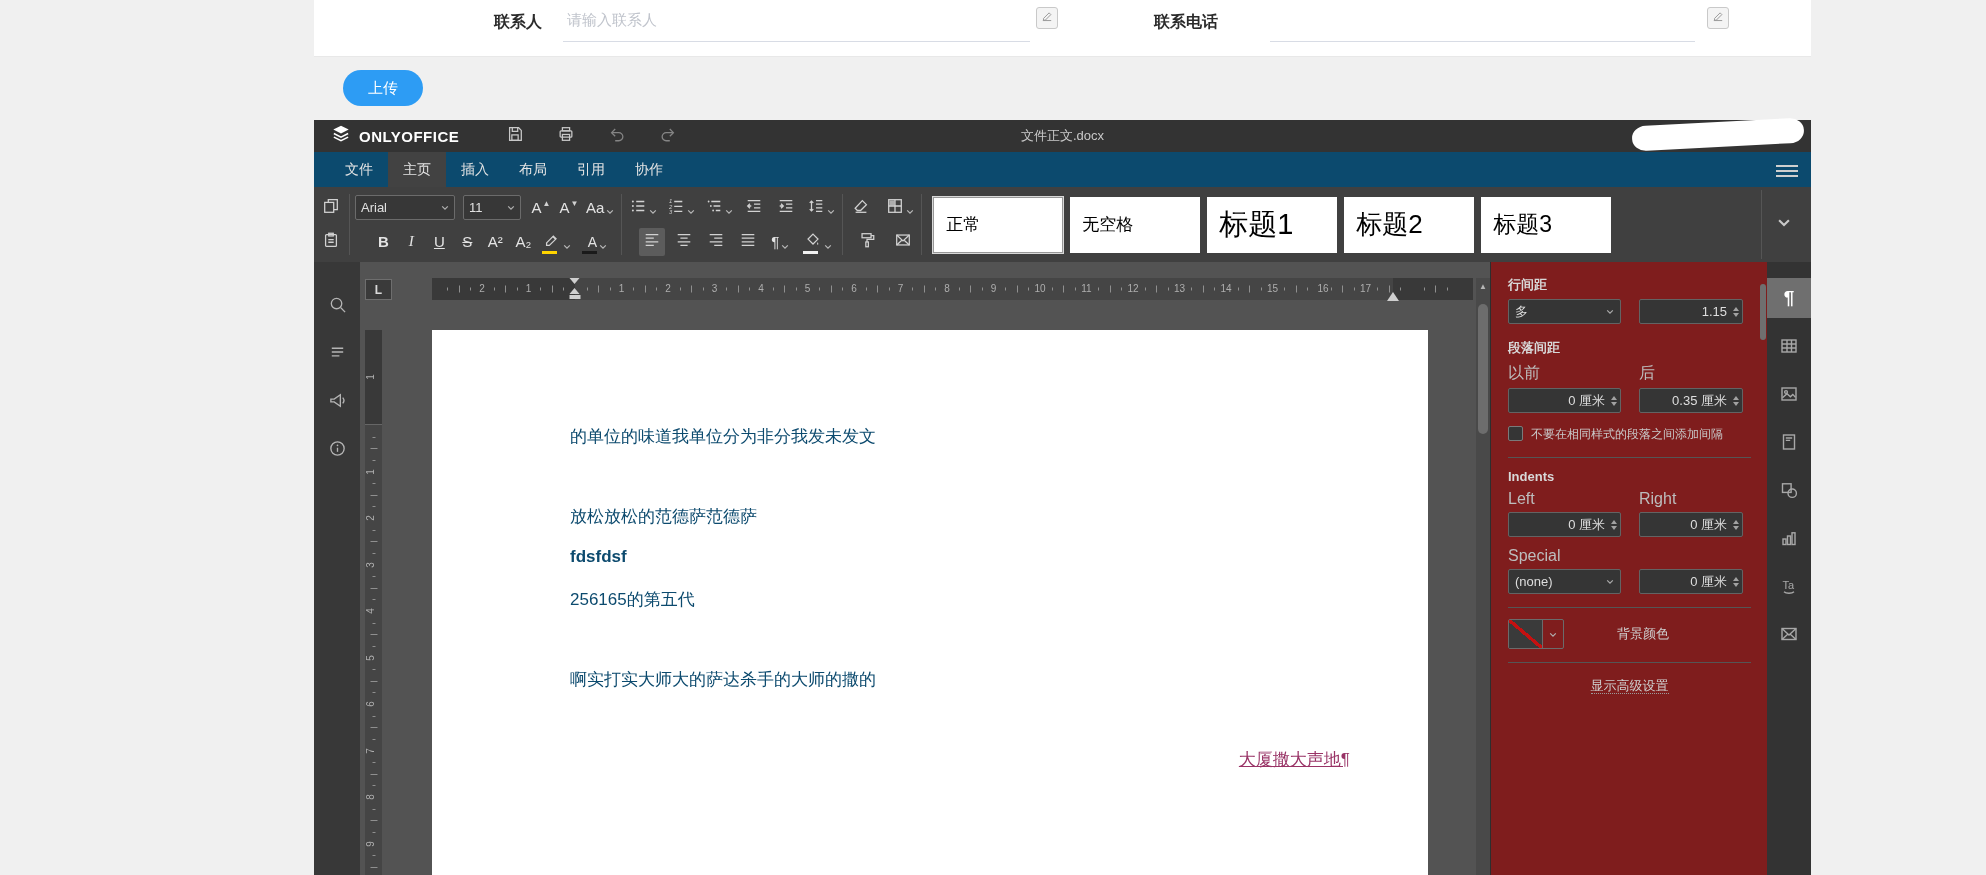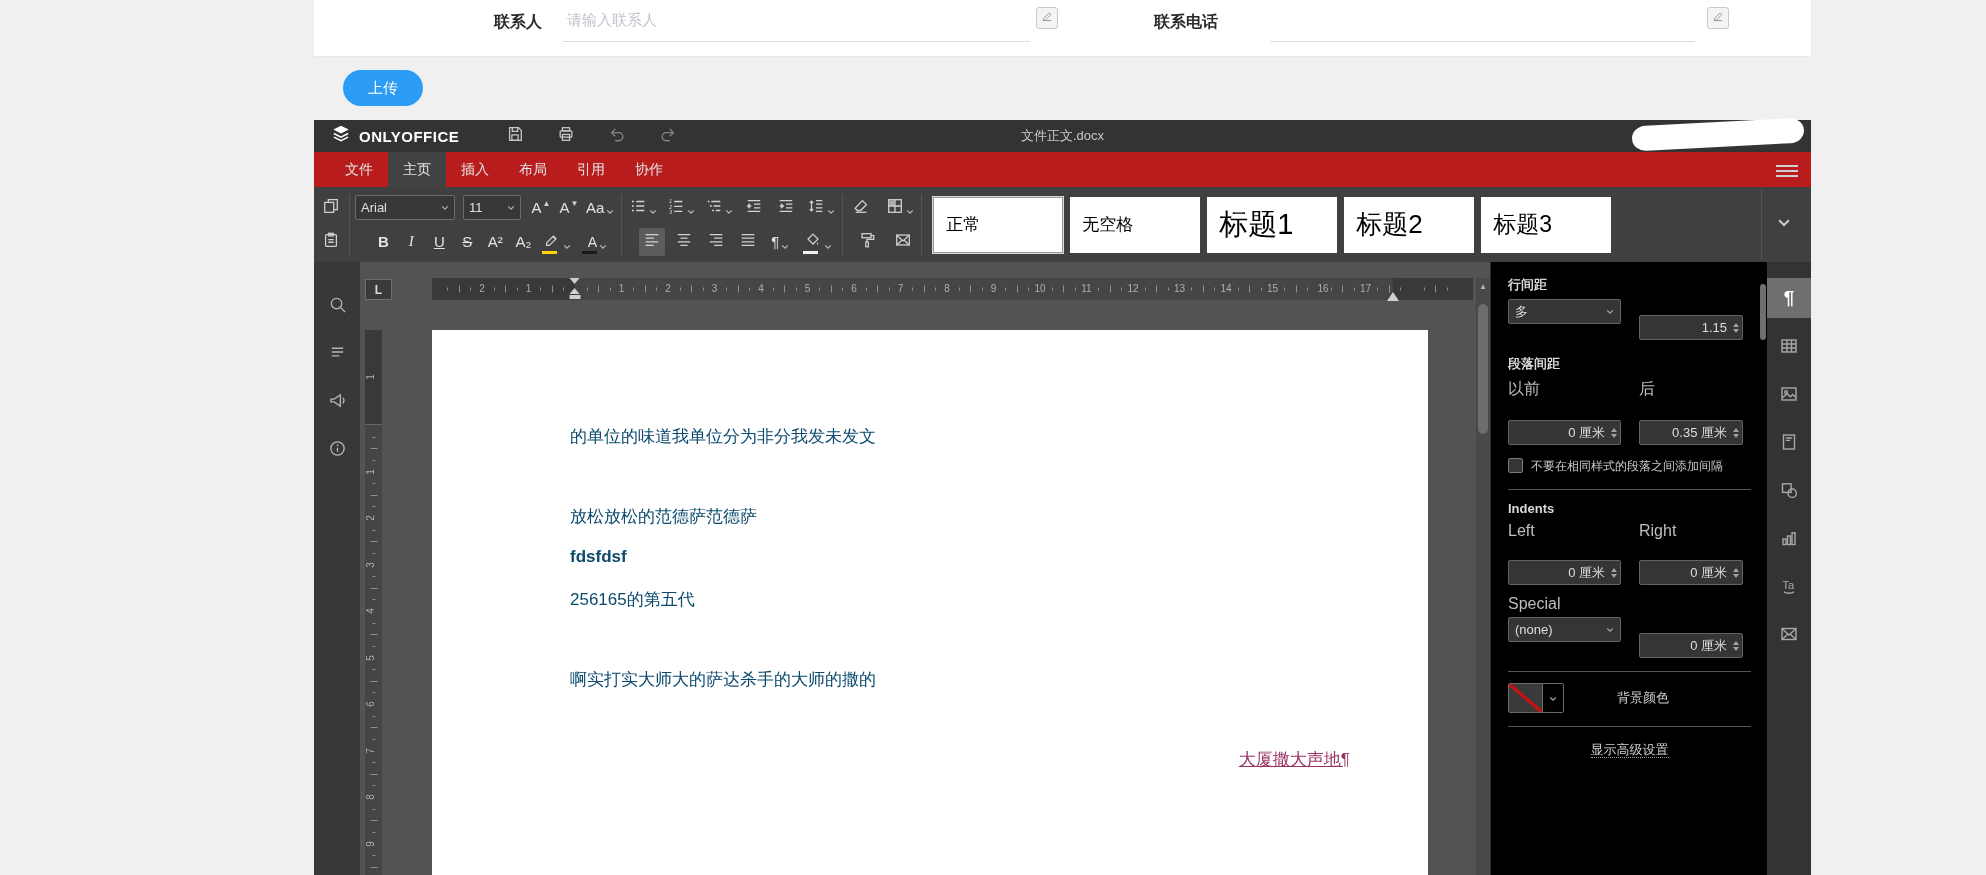--- a/index.html
+++ b/index.html
@@ -26,21 +26,21 @@
   #logo svg { width:22px; height:22px; }
   #brand { font-size:15px; font-weight:bold; letter-spacing:.5px; color:#fff; }
   .hd-btn { width:24px; height:24px; display:flex; align-items:center; justify-content:center; color:#c9c9c9; }
   .hd-btn svg { width:18px; height:18px; }
   .hd-btn.dim { color:#858585; }
   #hd-save { margin-left:44px; } .hd-gap { margin-left:27px; }
   #doc-title { position:absolute; left:50%; top:0; transform:translateX(-50%); line-height:32px; font-size:13px; color:#c9c9c9; }
   #redact-blob { position:absolute; right:7px; top:2px; width:172px; height:25px; background:#fff; border-radius:14px/12px; transform:rotate(-3deg); }
 
   
-  #ed-menu { height:35px; background:#b91c1c; display:flex; align-items:stretch; padding-left:16px; position:relative; flex:0 0 35px; }
+  #ed-menu { height:35px; background:#0c4a6e; display:flex; align-items:stretch; padding-left:16px; position:relative; flex:0 0 35px; }
   .tab { padding:0 15px; line-height:35px; font-size:14px; color:#e4e4e4; cursor:pointer; }
   .tab.active { background:#424242; }
   #hamburger { position:absolute; right:13px; top:10px; width:22px; color:#cfcfcf; }
   #hamburger div { height:2px; background:#cfcfcf; margin:3px 0; }
 
   
   #ed-toolbar { height:75px; background:#404040; display:flex; align-items:stretch; padding:3px 6px 3px 4px; flex:0 0 75px; }
   .tb-sep { width:1px; background:#555; margin:4px 5px; }
   .tb-col { display:flex; flex-direction:column; justify-content:space-around;align-items:flex-end; }
   .tb-row { display:flex; align-items:center; height:34px; gap:2px; }
@@ -94,30 +94,30 @@
   #page { position:absolute; left:72px; top:68px; width:996px; bottom:0; background:#fff; }
   .para { position:absolute; left:138px; width:780px; font-size:17px; color:#0c4a6e; }
   .para.bold { font-weight:bold; }
   .para.link { color:#993366; text-decoration:underline; }
 
   #doc-scroll { position:absolute; right:0; top:16px; bottom:0; width:14px; background:#494949; }
   #doc-scroll .up { height:16px; display:flex; align-items:center; justify-content:center; color:#b5b5b5; font-size:8px; }
   #doc-scroll .thumb { position:absolute; left:2px; right:2px; top:26px; height:130px; background:#6d6d6d; border-radius:5px; cursor:pointer; }
 
   
-  #right-panel { width:277px; background:#000000; border-left:1px solid #2e2e2e; padding:14px 16px 0 17px; color:#cfcfcf; position:relative; }
+  #right-panel { width:277px; background:#7f1d1d; border-left:1px solid #2e2e2e; padding:14px 16px 0 17px; color:#cfcfcf; position:relative; }
   .pn-title { font-size:13px; font-weight:bold; color:#d8d8d8; }
   .pn-sub { font-size:16px; color:#bdbdbd; }
   .pn-row { display:flex; gap:18px; margin-top:5px; }
   .pn-col { width:113px; }
   .pn-col2 { width:104px; }
   .sel, .spin { background:#353535; border:1px solid #636363; border-radius:2px; height:25px; display:flex; align-items:center; font-size:13px; color:#dedede; cursor:pointer; }
   .sel { padding:0 6px; } .sel .val { flex:1; }
   .sel .chev { width:8px; color:#aaa; } .sel .chev svg { width:8px; height:8px; }
-  .spin { justify-content:flex-end; padding-right:3px;margin-top:16px; }
+  .spin { justify-content:flex-end; padding-right:3px; }
   .spin .val { margin-right:6px; }
   .arrows { display:flex; flex-direction:column; gap:2px; }
   .arrows i { width:0; height:0; border-left:3.5px solid transparent; border-right:3.5px solid transparent; display:block; cursor:pointer; }
   .arrows .a-up { border-bottom:4px solid #a2a2a2; }
   .arrows .a-dn { border-top:4px solid #a2a2a2; }
   .chk-row { display:flex; margin-top:12px; gap:8px; }
   .chk { width:15px; height:15px; background:#353535; border:1px solid #7a7a7a; border-radius:2px; flex:0 0 15px; margin-top:1px; cursor:pointer; }
   .chk-label { font-size:12px; line-height:1.6; color:#c9c9c9; width:228px; }
   .pn-div { height:1px; background:#555; margin:13px 0 11px; }
   #swatch-row { display:flex; align-items:center; gap:13px; margin-top:2px; }

